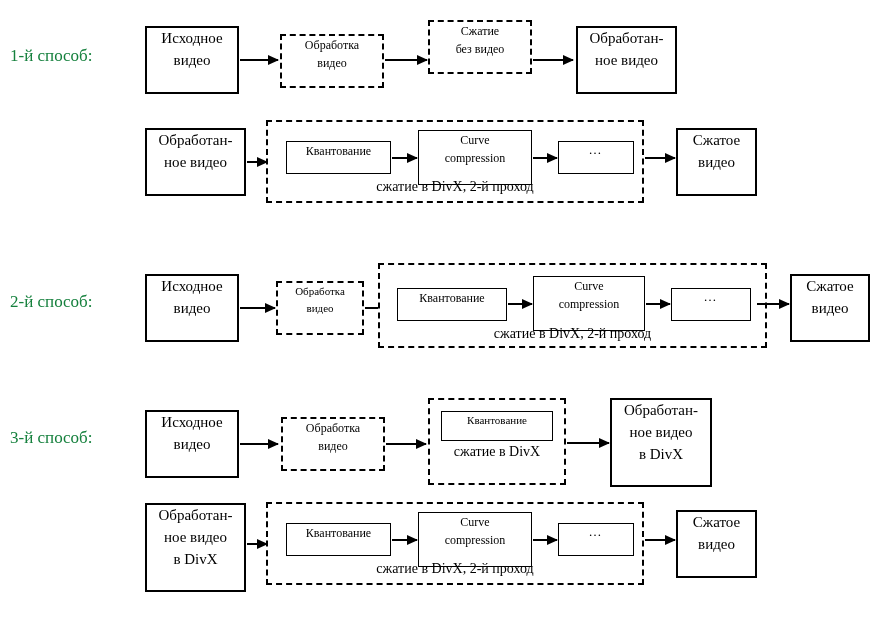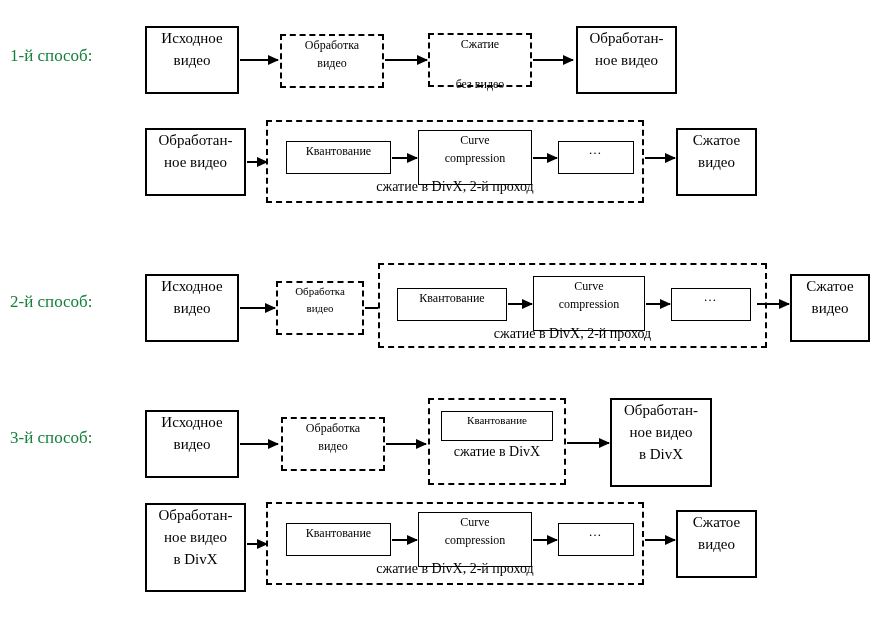--- a/index.html
+++ b/index.html
@@ -81,21 +81,21 @@
 
   <div class="arrow" style="left:240px;top:59px;width:38px;"></div>
 
   <div class="box dashed t12" style="left:280px;top:34px;width:104px;height:54px;">
     <span class="ln">Обработка</span>
     <span class="ln">видео</span>
   </div>
 
   <div class="arrow" style="left:385px;top:59px;width:42px;"></div>
 
-  <div class="box dashed t12" style="left:428px;top:33px;width:104px;height:54px;gap:22px;">
+  <div class="box dashed t12" style="left:428px;top:20px;width:104px;height:54px;">
     <span class="ln">Сжатие</span>
     <span class="ln">без видео</span>
   </div>
 
   <div class="arrow" style="left:533px;top:59px;width:40px;"></div>
 
   <div class="box solid-thick t15" style="left:576px;top:26px;width:101px;height:68px;">
     <span class="ln">Обработан-</span>
     <span class="ln">ное видео</span>
   </div>

